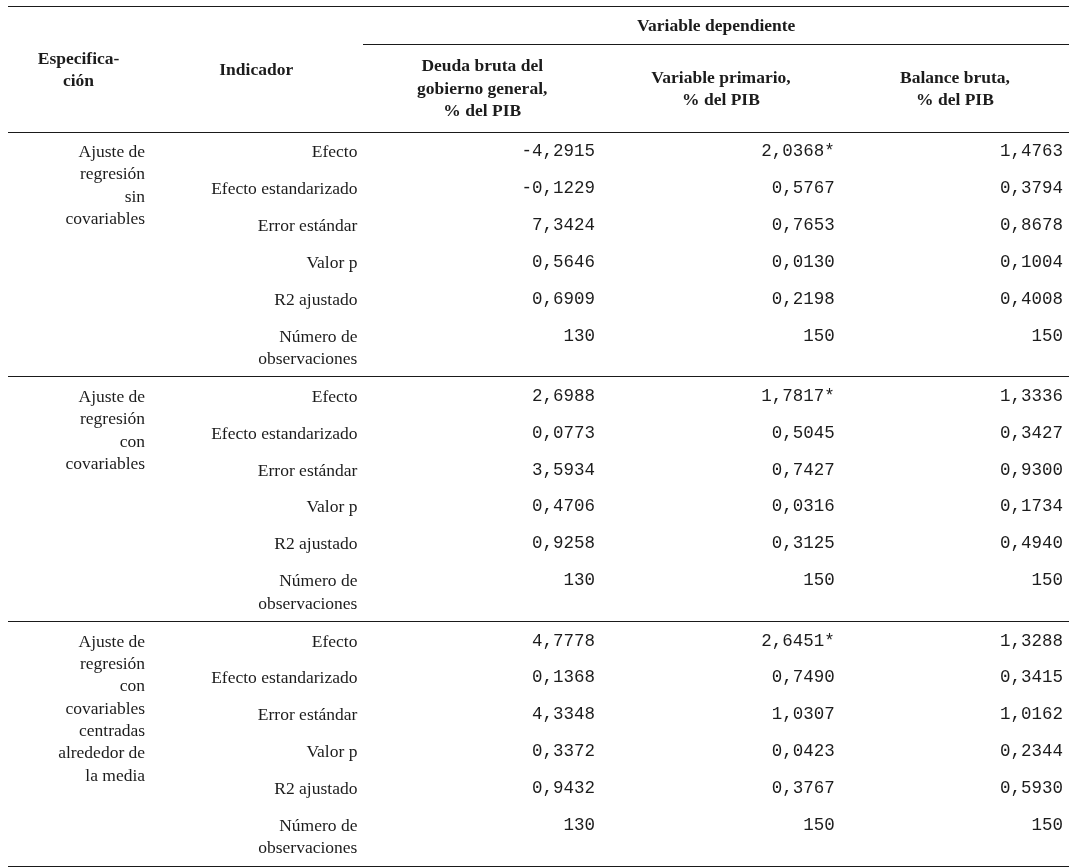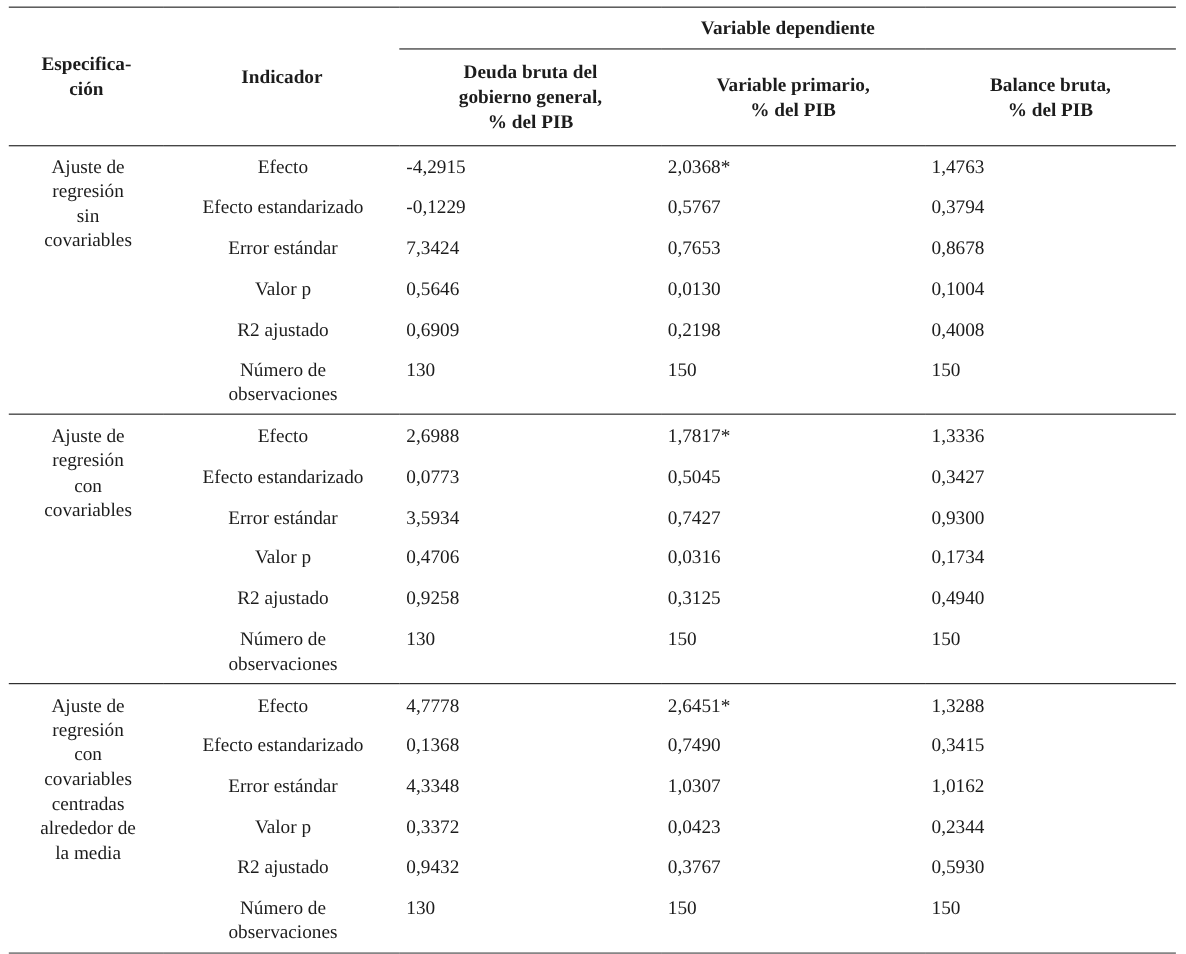--- a/index.html
+++ b/index.html
@@ -53,30 +53,31 @@
 
   tbody.group { border-top: 1.2px solid #1a1a1a; }
   tbody.group:first-of-type { border-top: none; }
 
   td {
     vertical-align: top;
     padding: 7.5px 6px 7px 6px;
     white-space: pre-line;
   }
   td.spec {
-    text-align: center;
+    text-align: right;
     padding-left: 7px;
     padding-right: 4px;
   }
   td.ind {
-    text-align: center;
+    text-align: right;
     padding-left: 8px;
   }
   td.val {
-    text-align: left;
+    text-align: right;
+    font-family: Liberation Mono, monospace;
   }
 </style>
 </head>
 <body>
 
 <div class="page">
   <table class="stats-table" id="results-table">
     <colgroup>
       <col class="c-spec">
       <col class="c-ind">

